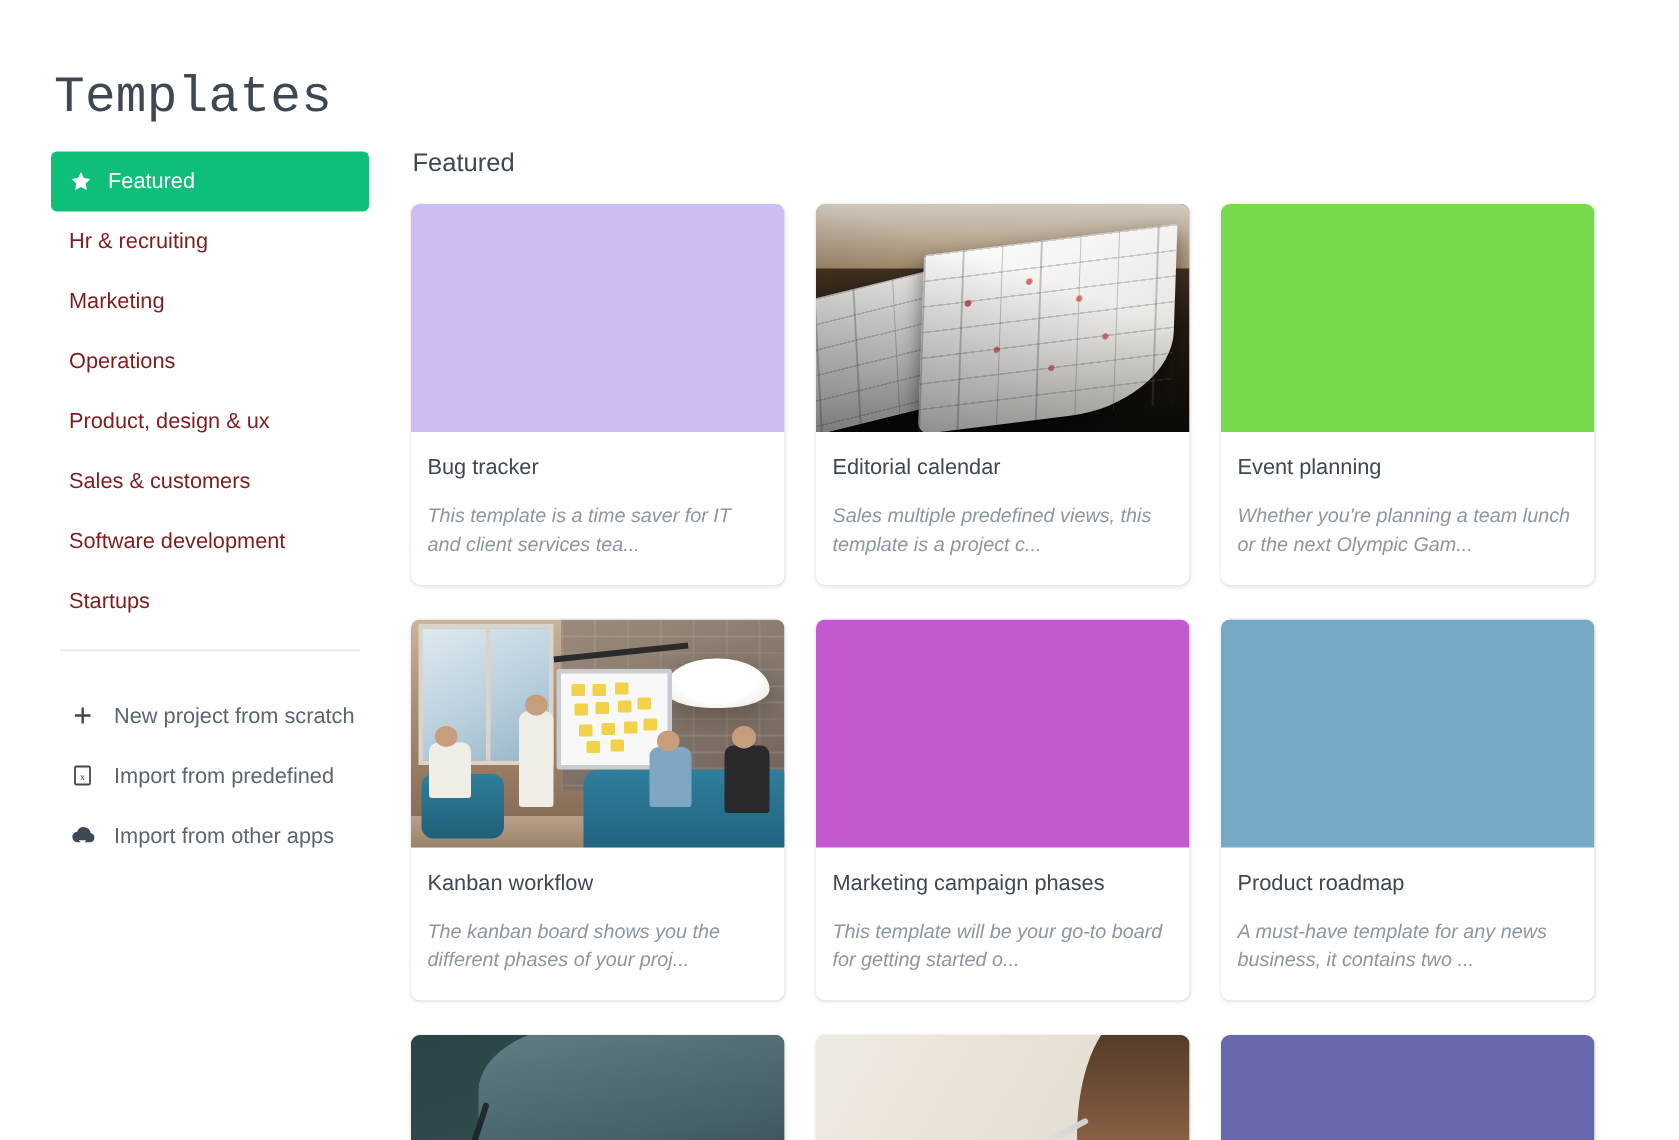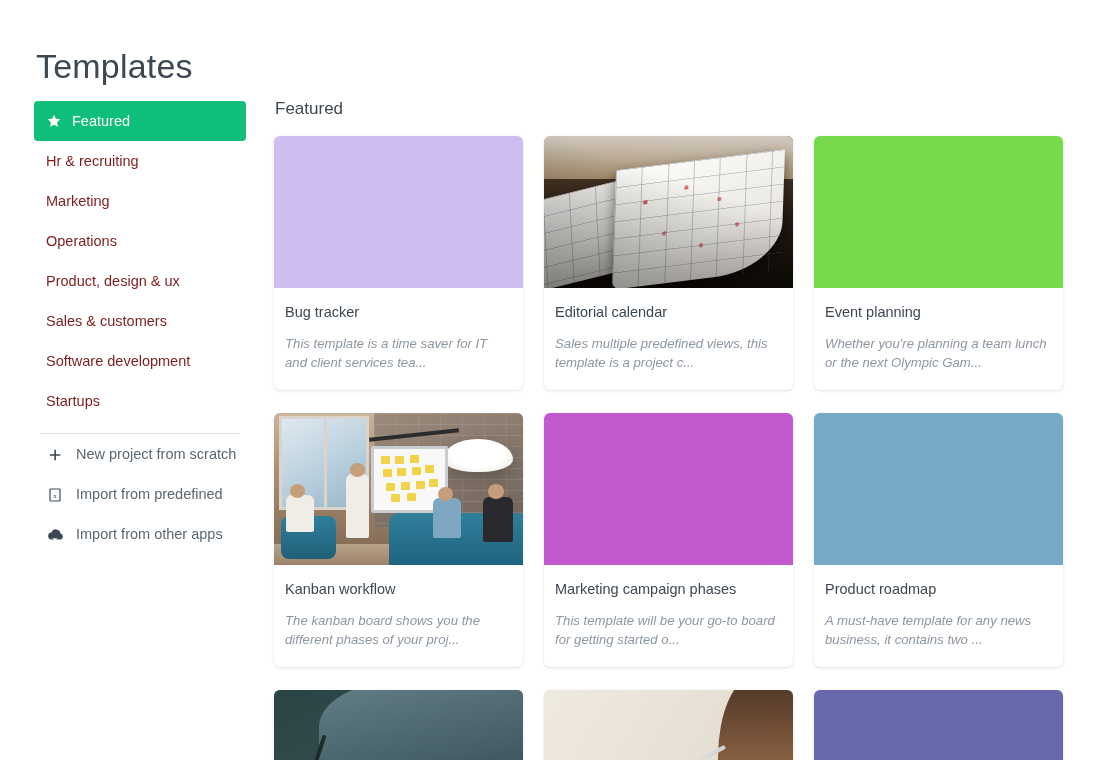--- a/index.html
+++ b/index.html
@@ -24,20 +24,21 @@
   
   .page-title {
     position: absolute;
     left: 36px;
     top: 18px;
     font-size: 34px;
     font-weight: 400;
     color: #3d4852;
     letter-spacing: 0.2px;
     line-height: 50px;
+    font-family: Liberation Mono, monospace;
   }
 
   
   .sidebar {
     position: absolute;
     left: 34px;
     top: 101px;
     width: 212px;
   }
   .nav-item {
@@ -67,21 +68,21 @@
   .divider {
     margin: 12px 6px 12px 6px;
     height: 1px;
     background: #e2e5e8;
   }
 
   .action-list { margin-top: 12px; }
   .action-item {
     height: 40px;
     display: flex;
-    align-items: flex-start;
+    align-items: flex-end;
     padding: 0 12px;
     font-size: 14.5px;
     color: #5b6770;
     border-radius: 4px;
     cursor: pointer;
     white-space: nowrap;
   }
   .action-item .ico {
     width: 18px;
     height: 18px;

